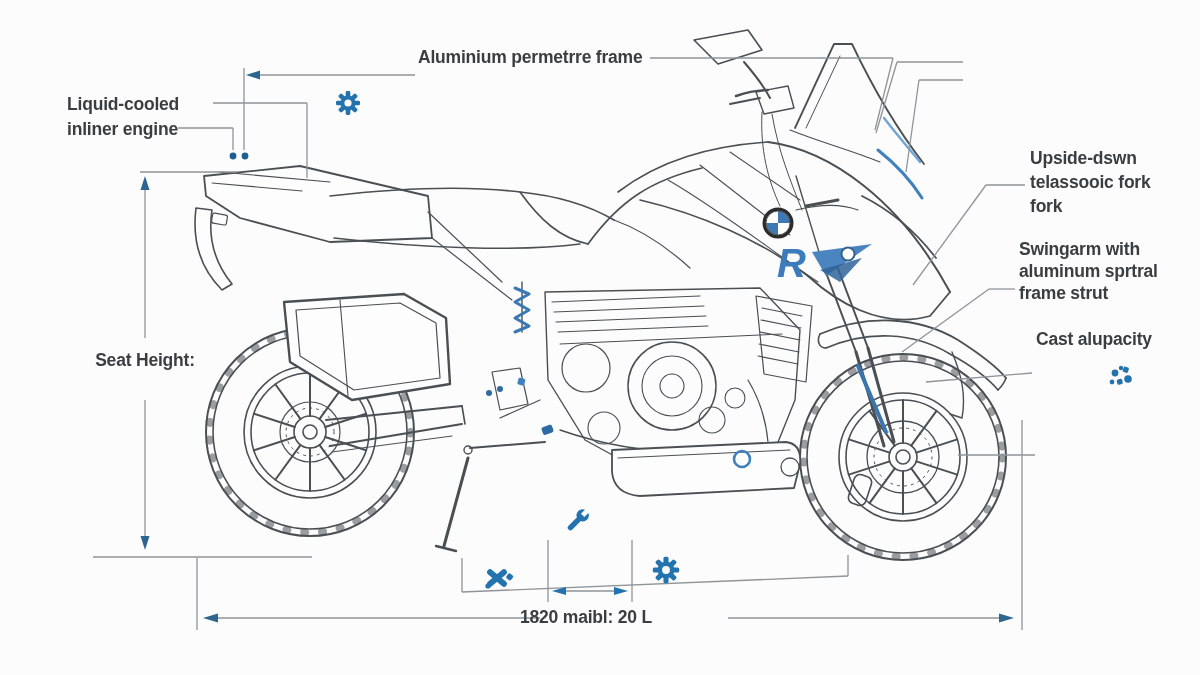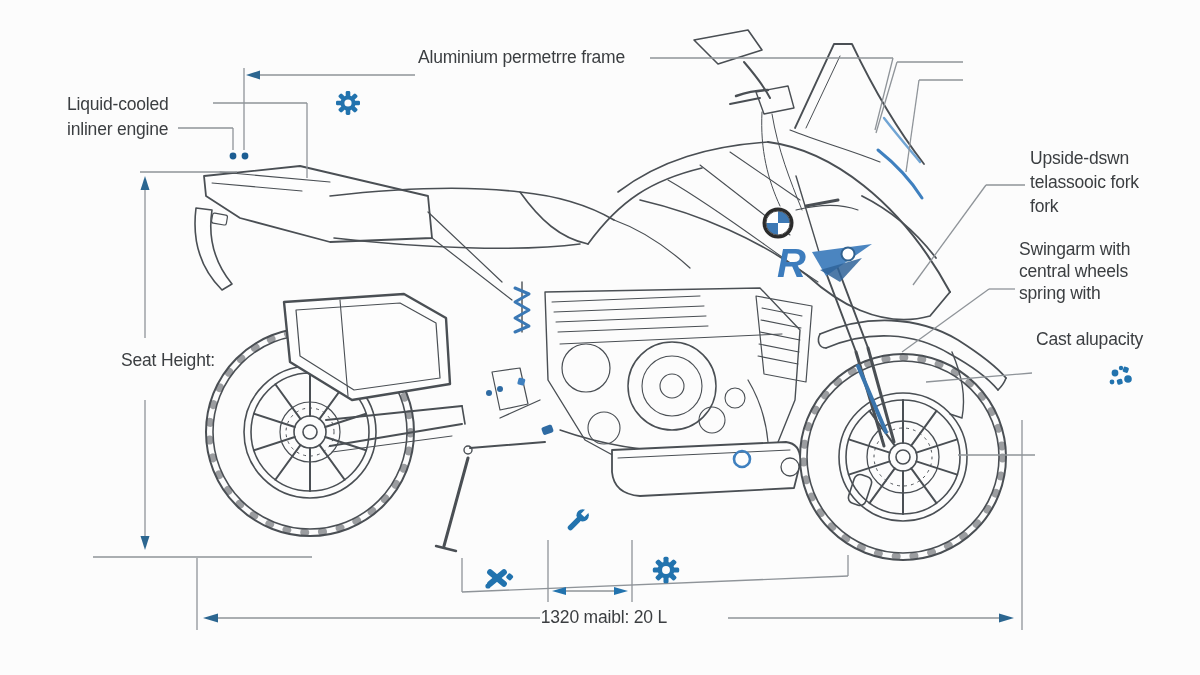--- a/index.html
+++ b/index.html
@@ -5,22 +5,22 @@
   html,body{margin:0;padding:0;background:#e9e9e9;}
   #stage{
     position:relative;width:1200px;height:675px;background:#fcfcfc;
     overflow:hidden;font-family:"Liberation Sans","DejaVu Sans",sans-serif;
   }
   #art{position:absolute;left:0;top:0;}
   .lbl{
     position:absolute;color:#3b3e41;font-size:17.5px;font-weight:500;
     letter-spacing:-0.2px;line-height:23px;white-space:nowrap;
   }
-  .lbl span{display:block;}
-  .lbl.center{text-align:right;}
+  .lbl span{display:block;font-weight:bold;}
+  .lbl.center{text-align:center;}
   .lbl.lh25{line-height:25px;}
   .lbl.lh27{line-height:27px;}
 </style>
 </head>
 <body>
 
 <div id="stage">
 
 <svg id="art" width="1200" height="675" viewBox="0 0 1200 675">
   <defs>
@@ -351,30 +351,30 @@
   </div>
 
   <div class="lbl" style="left:1030px;top:146px;line-height:24px">
     <span>Upside-dswn</span>
     <span>telassooic fork</span>
     <span>fork</span>
   </div>
 
   <div class="lbl" style="left:1019px;top:238px;line-height:22px">
     <span>Swingarm with</span>
-    <span>central wheels</span>
-    <span>spring with</span>
+    <span>aluminum sprtral</span>
+    <span>frame strut</span>
   </div>
 
   <div class="lbl" style="left:1036px;top:328px">
     <span>Cast alupacity</span>
   </div>
 
 
   <div class="lbl lh27 center" style="left:75px;top:347px;width:140px">
     <span>Seat Height:</span>
   </div>
 
   <div class="lbl center" style="left:505px;top:606px;width:162px">
-    <span>1320 maibl: 20 L</span>
+    <span>1820 maibl: 20 L</span>
   </div>
 
 </div>
 
 </body></html>

